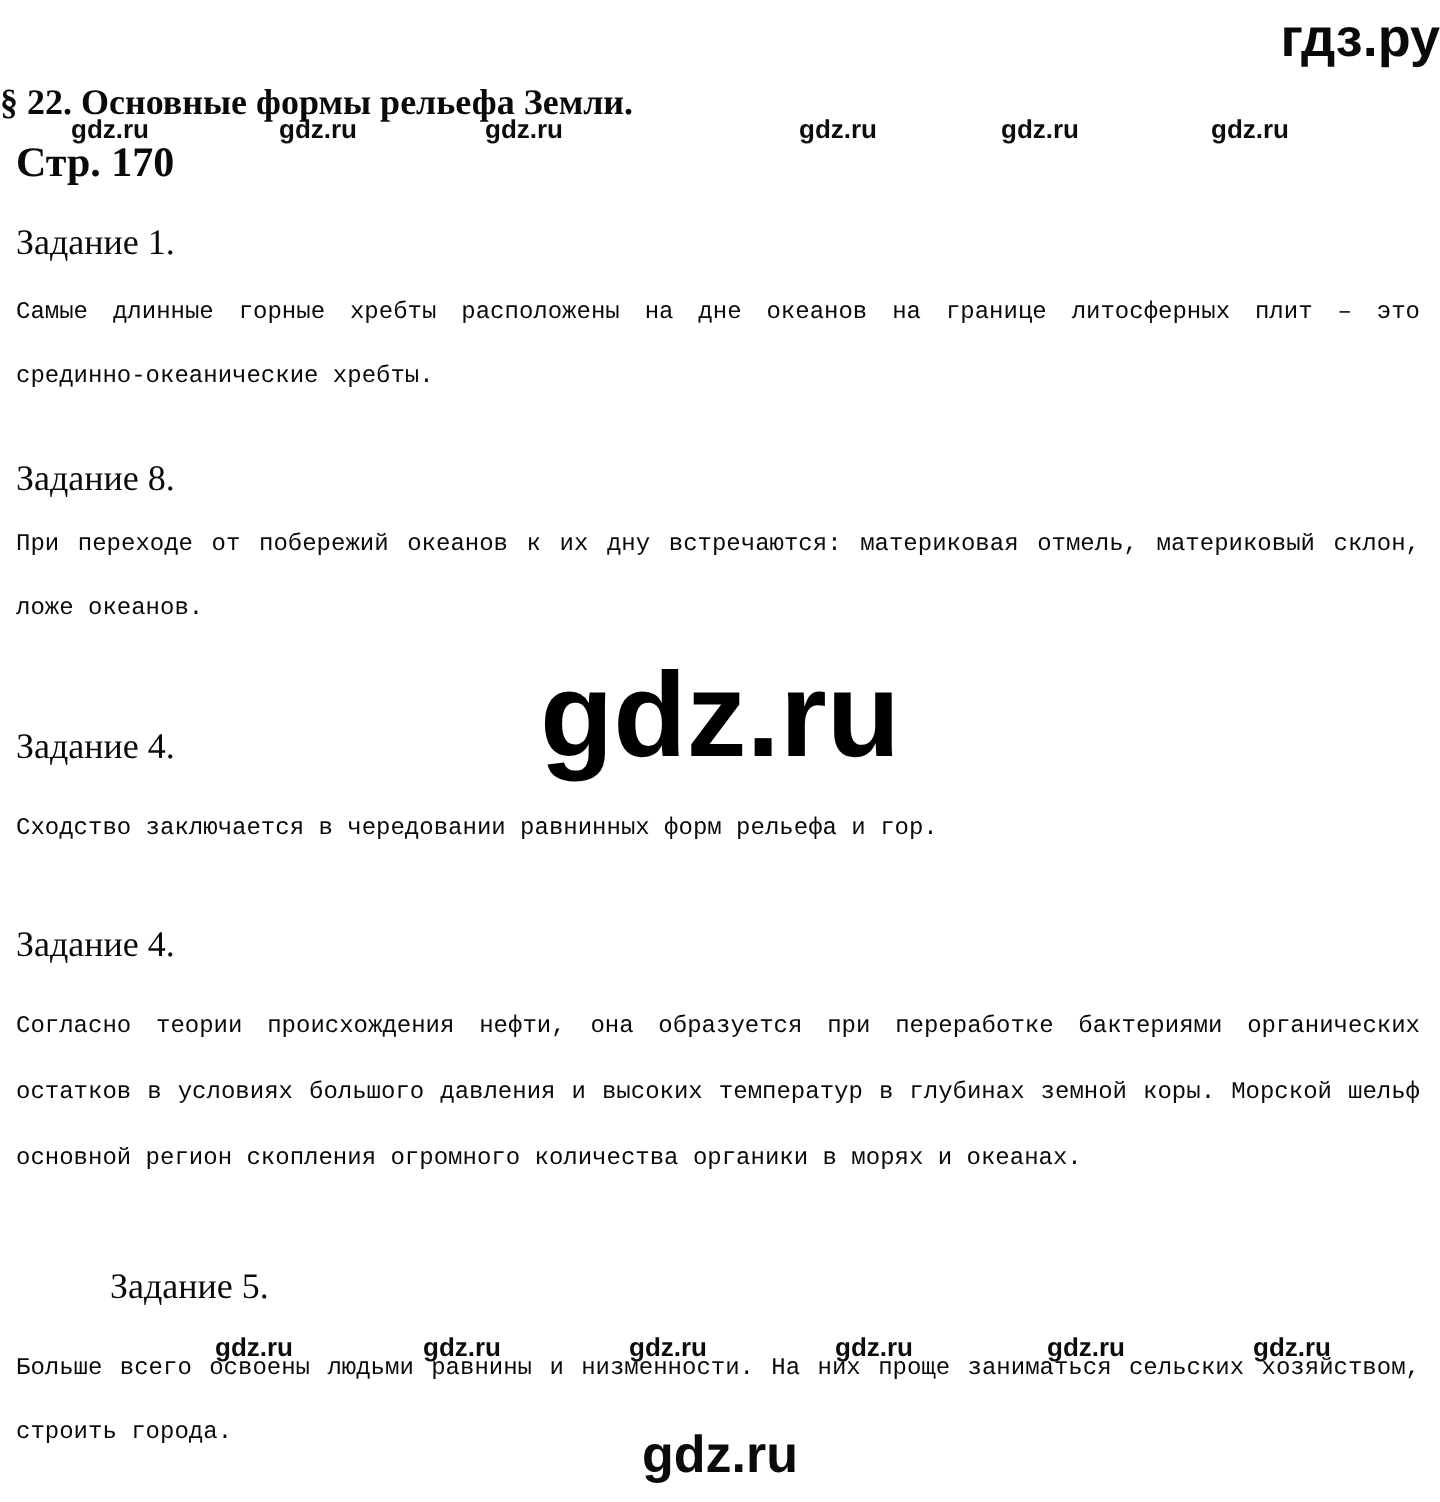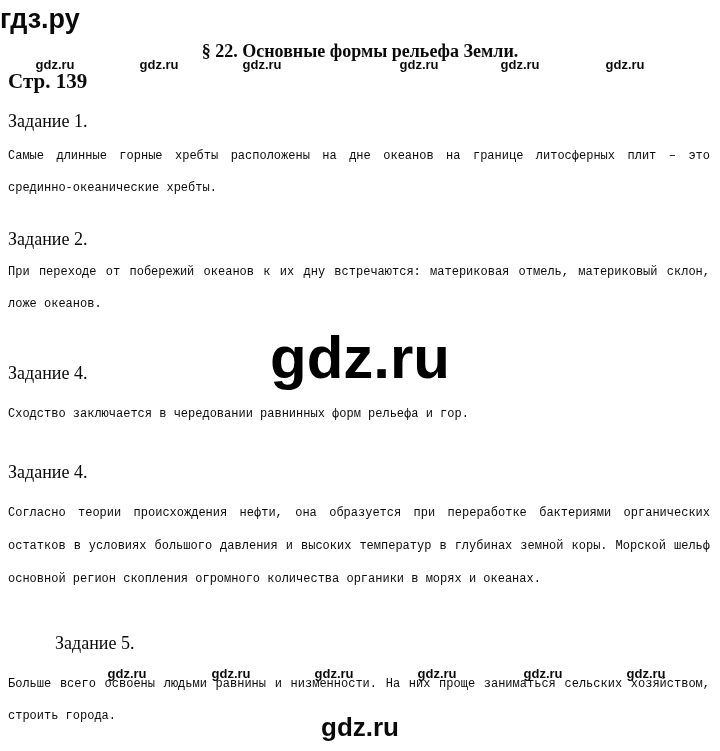--- a/index.html
+++ b/index.html
@@ -9,27 +9,26 @@
     background: #ffffff;
     color: #0a0a0a;
     font-family: "Liberation Serif", "DejaVu Serif", serif;
     overflow: hidden;
   }
   .abs { position: absolute; }
   .sans { font-family: "Liberation Sans", "DejaVu Sans", sans-serif; }
 
   .top-logo {
     top: 4px; left: 0; right: 0;
-    text-align: left;
+    text-align: right;
     font-weight: bold; font-size: 27px; line-height: 30px;
     z-index: 2;
   }
   .doc-heading {
     top: 40px; left: 0; right: 0;
-    text-align: center;
     font-weight: bold; font-size: 18px; line-height: 22px;
     z-index: 2;
   }
   .page-number {
     top: 68px; left: 8px;
     font-weight: bold; font-size: 21px; line-height: 26px;
     z-index: 2;
   }
   .wm-row span {
     position: absolute;
@@ -87,26 +86,26 @@
 
 <div class="wm-row wm-row-1">
   <span class="wm-1a">gdz.ru</span>
   <span class="wm-1b">gdz.ru</span>
   <span class="wm-1c">gdz.ru</span>
   <span class="wm-1d">gdz.ru</span>
   <span class="wm-1e">gdz.ru</span>
   <span class="wm-1f">gdz.ru</span>
 </div>
 
-<div class="abs page-number">Стр. 139</div>
+<div class="abs page-number">Стр. 170</div>
 
 <div class="abs task-label tl-1">Задание 1.</div>
 <div class="abs task-answer ta-1">Самые длинные горные хребты расположены на дне океанов на границе литосферных плит – это срединно-океанические хребты.</div>
 
-<div class="abs task-label tl-2">Задание 2.</div>
+<div class="abs task-label tl-2">Задание 8.</div>
 <div class="abs task-answer ta-2">При переходе от побережий океанов к их дну встречаются: материковая отмель, материковый склон, ложе океанов.</div>
 
 <div class="abs wm-big sans">gdz.ru</div>
 
 <div class="abs task-label tl-3">Задание 4.</div>
 <div class="abs task-answer ta-3">Сходство заключается в чередовании равнинных форм рельефа и гор.</div>
 
 <div class="abs task-label tl-4">Задание 4.</div>
 <div class="abs task-answer ta-4">Согласно теории происхождения нефти, она образуется при переработке бактериями органических остатков в условиях большого давления и высоких температур в глубинах земной коры. Морской шельф основной регион скопления огромного количества органики в морях и океанах.</div>
 

